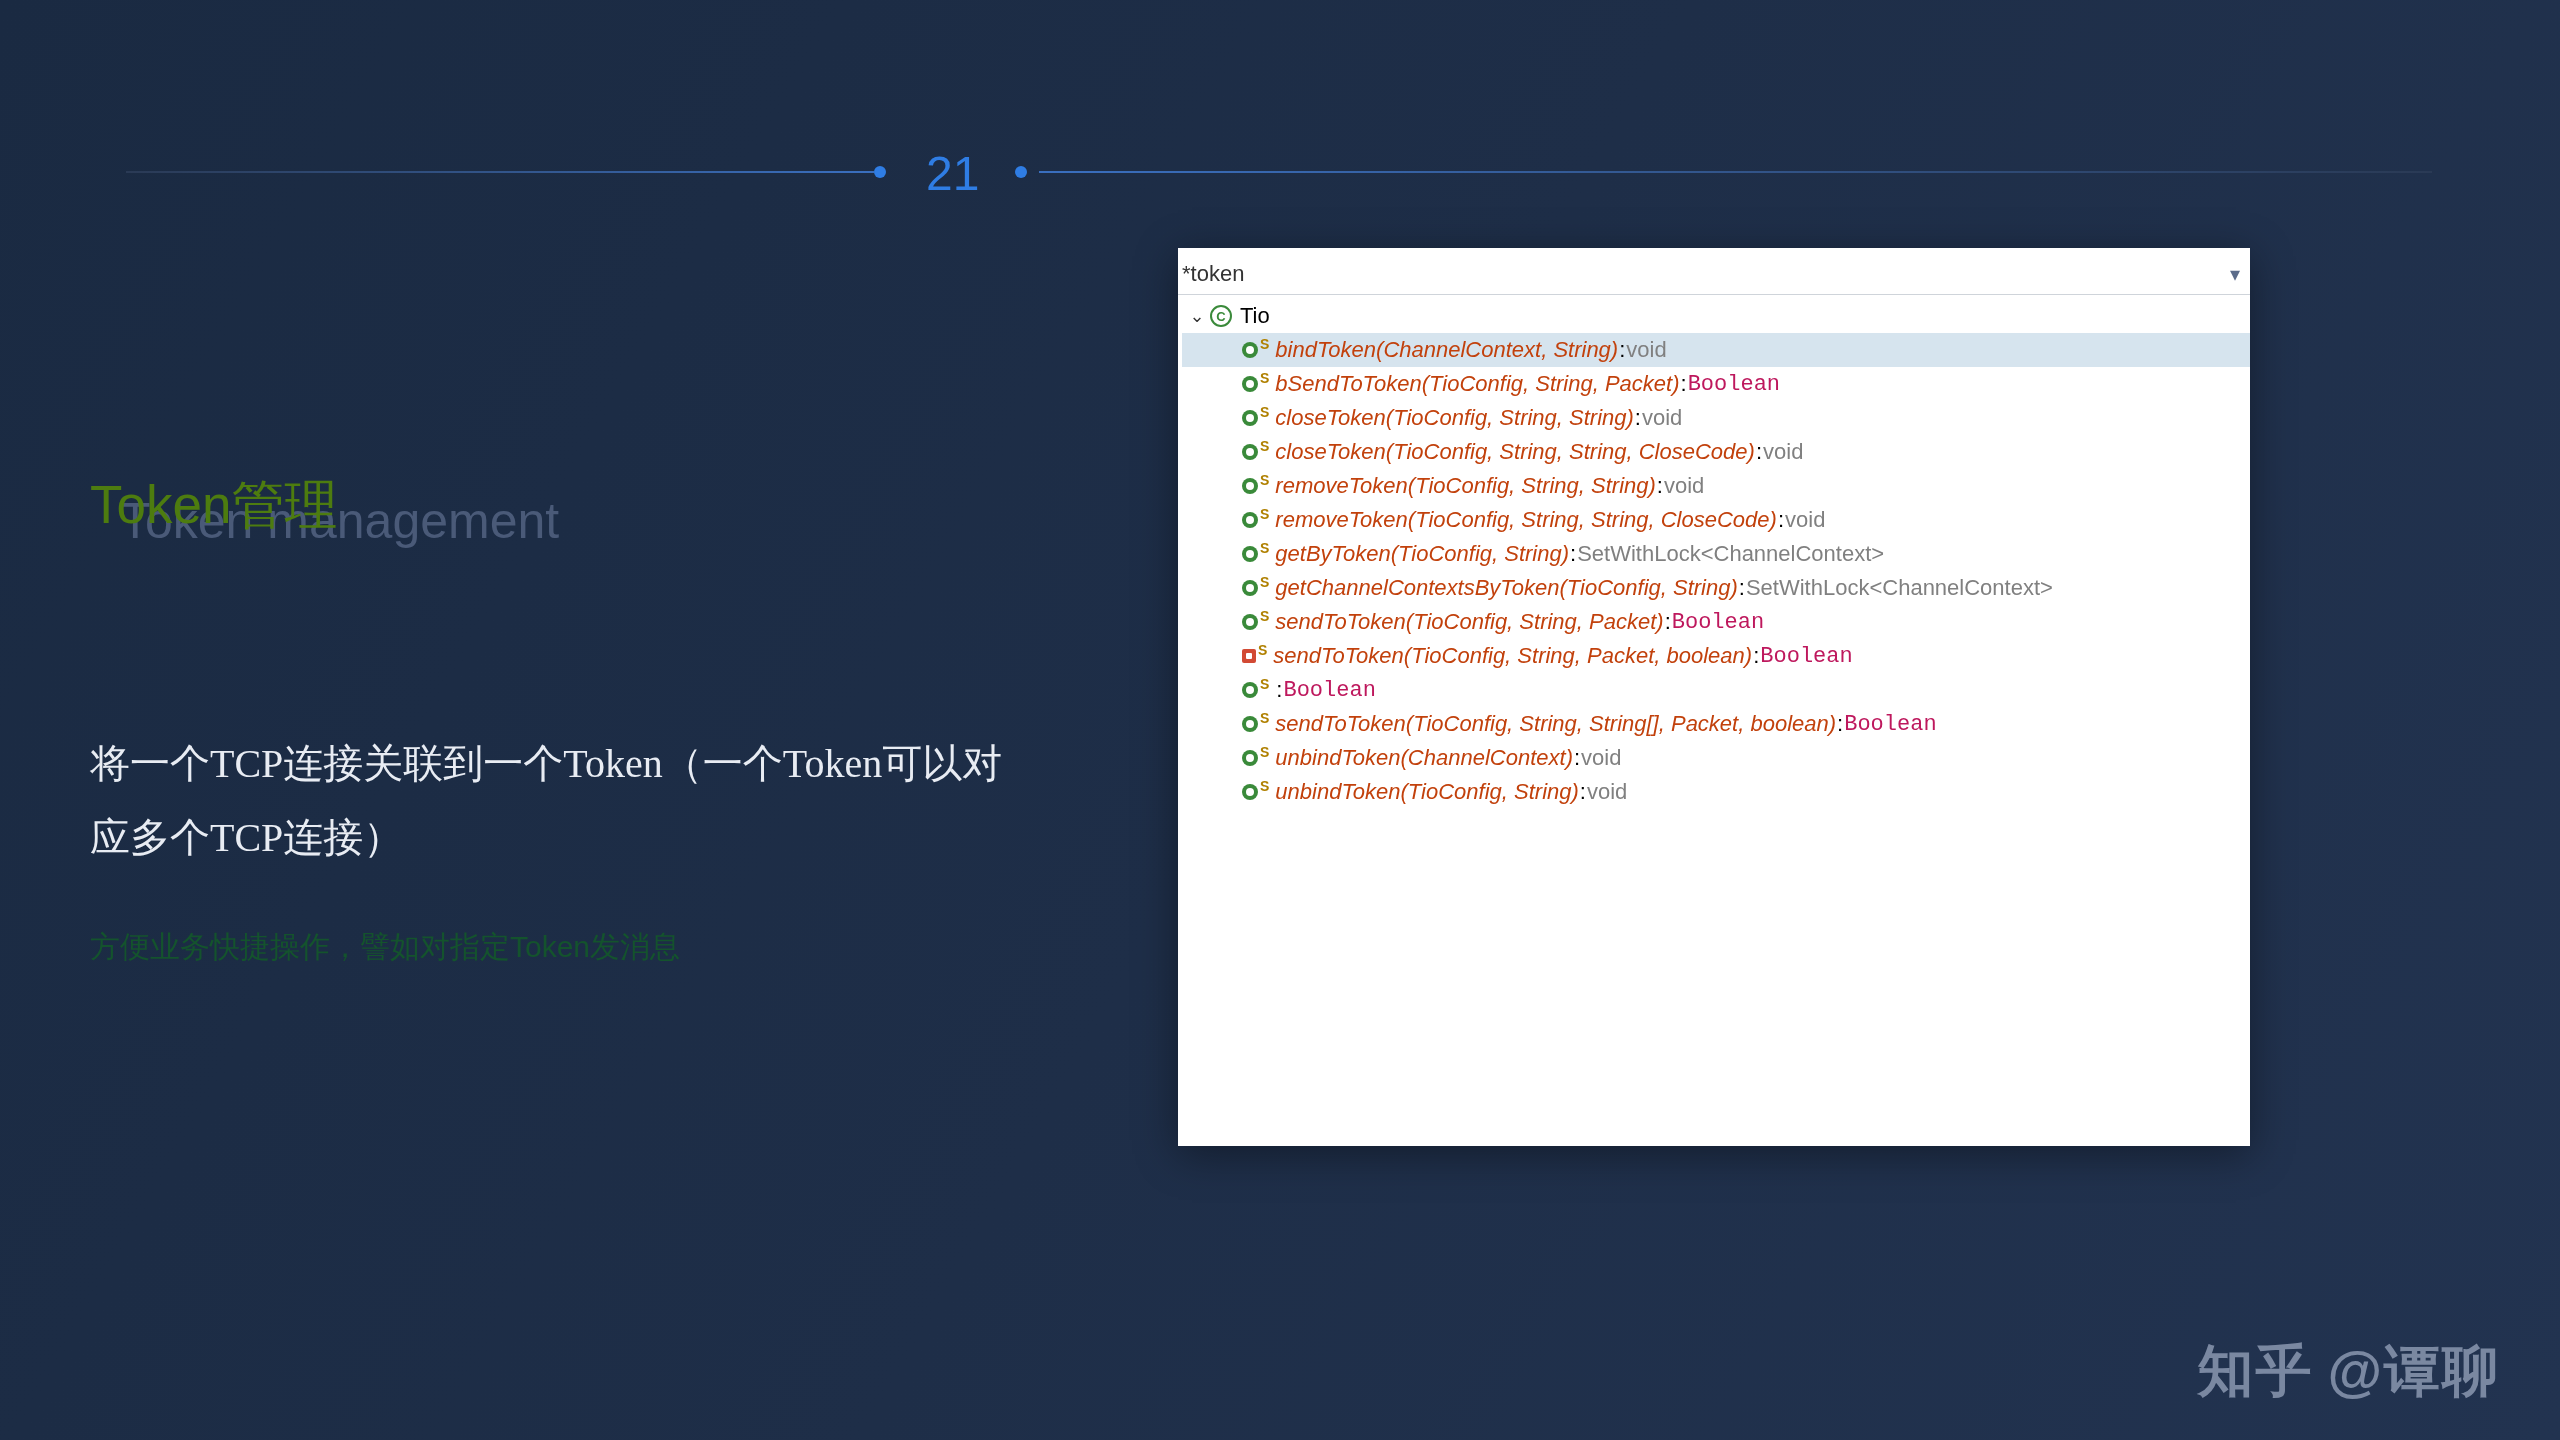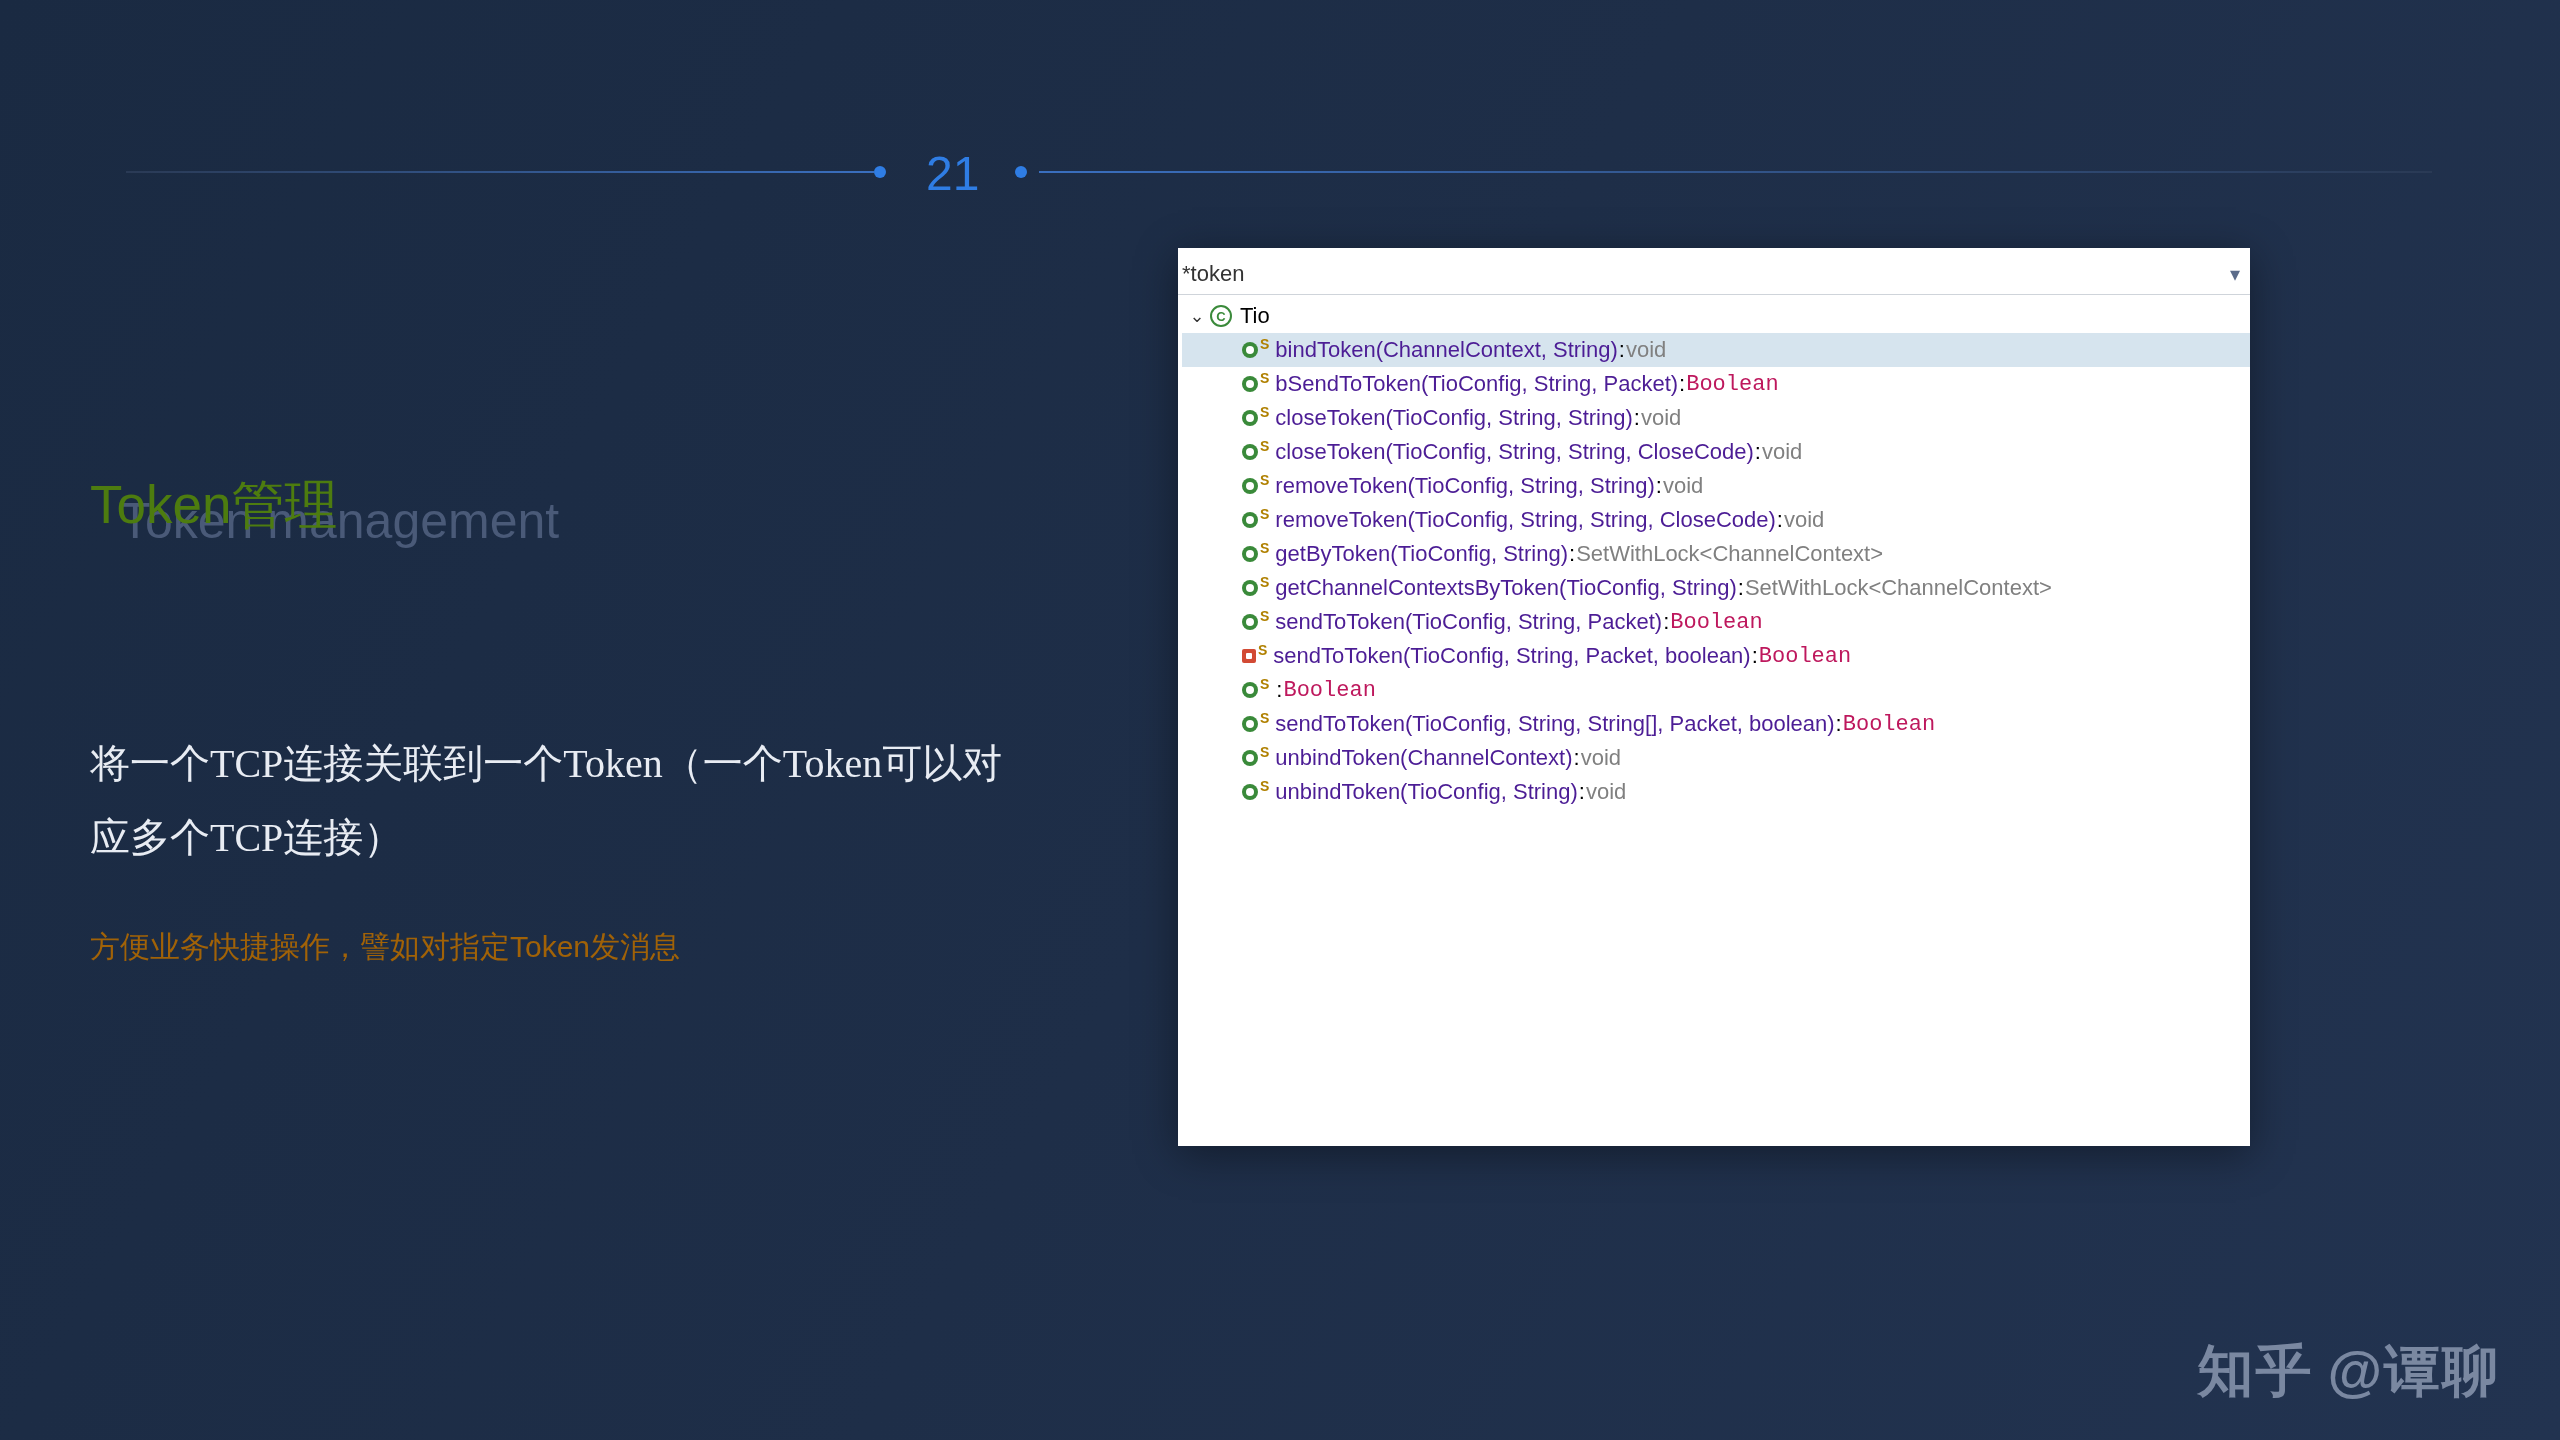--- a/index.html
+++ b/index.html
@@ -89,21 +89,21 @@
   }
   .desc-big {
     margin-top: 185px;
     color: #e8ecf3;
     font-size: 40px;
     line-height: 1.85;
     font-family: Liberation Serif, serif;
   }
   .desc-small {
     margin-top: 52px;
-    color: #a16207;
+    color: #14532d;
     font-size: 30px;
   }
 
   
   .ide-panel {
     position: absolute;
     top: 248px;
     left: 1178px;
     width: 1072px;
     height: 898px;
@@ -158,21 +158,21 @@
   .m-icon.priv { background:#d24a34; border-radius:2px; width:14px; height:14px; }
   .m-icon.def  { background:#3a8a3a; }
   .m-icon::after{
     content:''; position:absolute; inset:4px; background:#fff; border-radius:50%;
   }
   .m-icon.priv::after{ border-radius:1px; inset:4px; }
   .s-sup {
     color:#b08000; font-size:14px; font-weight:bold;
     position:relative; top:-6px; margin:0 6px 0 2px;
   }
-  .sig { color:#4c1d95; }
+  .sig { color:#c2410c;font-style:italic; }
   .sep { color:#000; margin: 0 1px 0 1px; }
   .ret  { color:#808080; }
   .ret-type { color:#be185d;font-family:Liberation Mono, monospace; } 
   .ret-generic { color:#808080; }
 
   
   .watermark {
     position:absolute;
     right: 60px;
     bottom: 30px;

